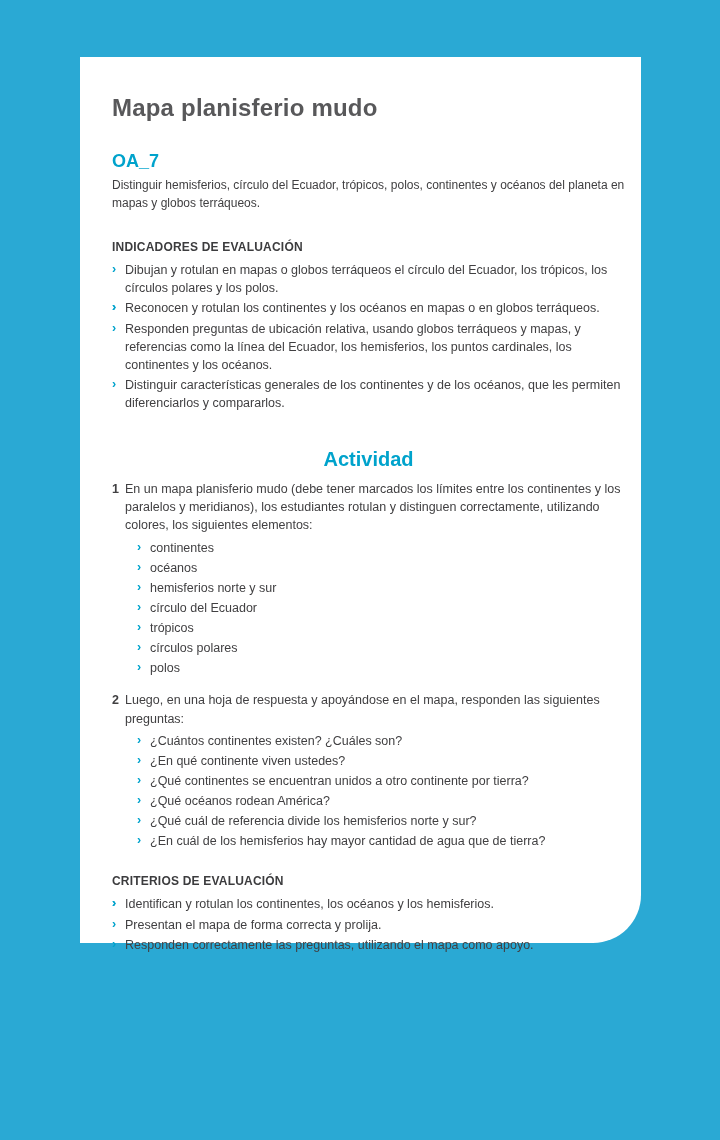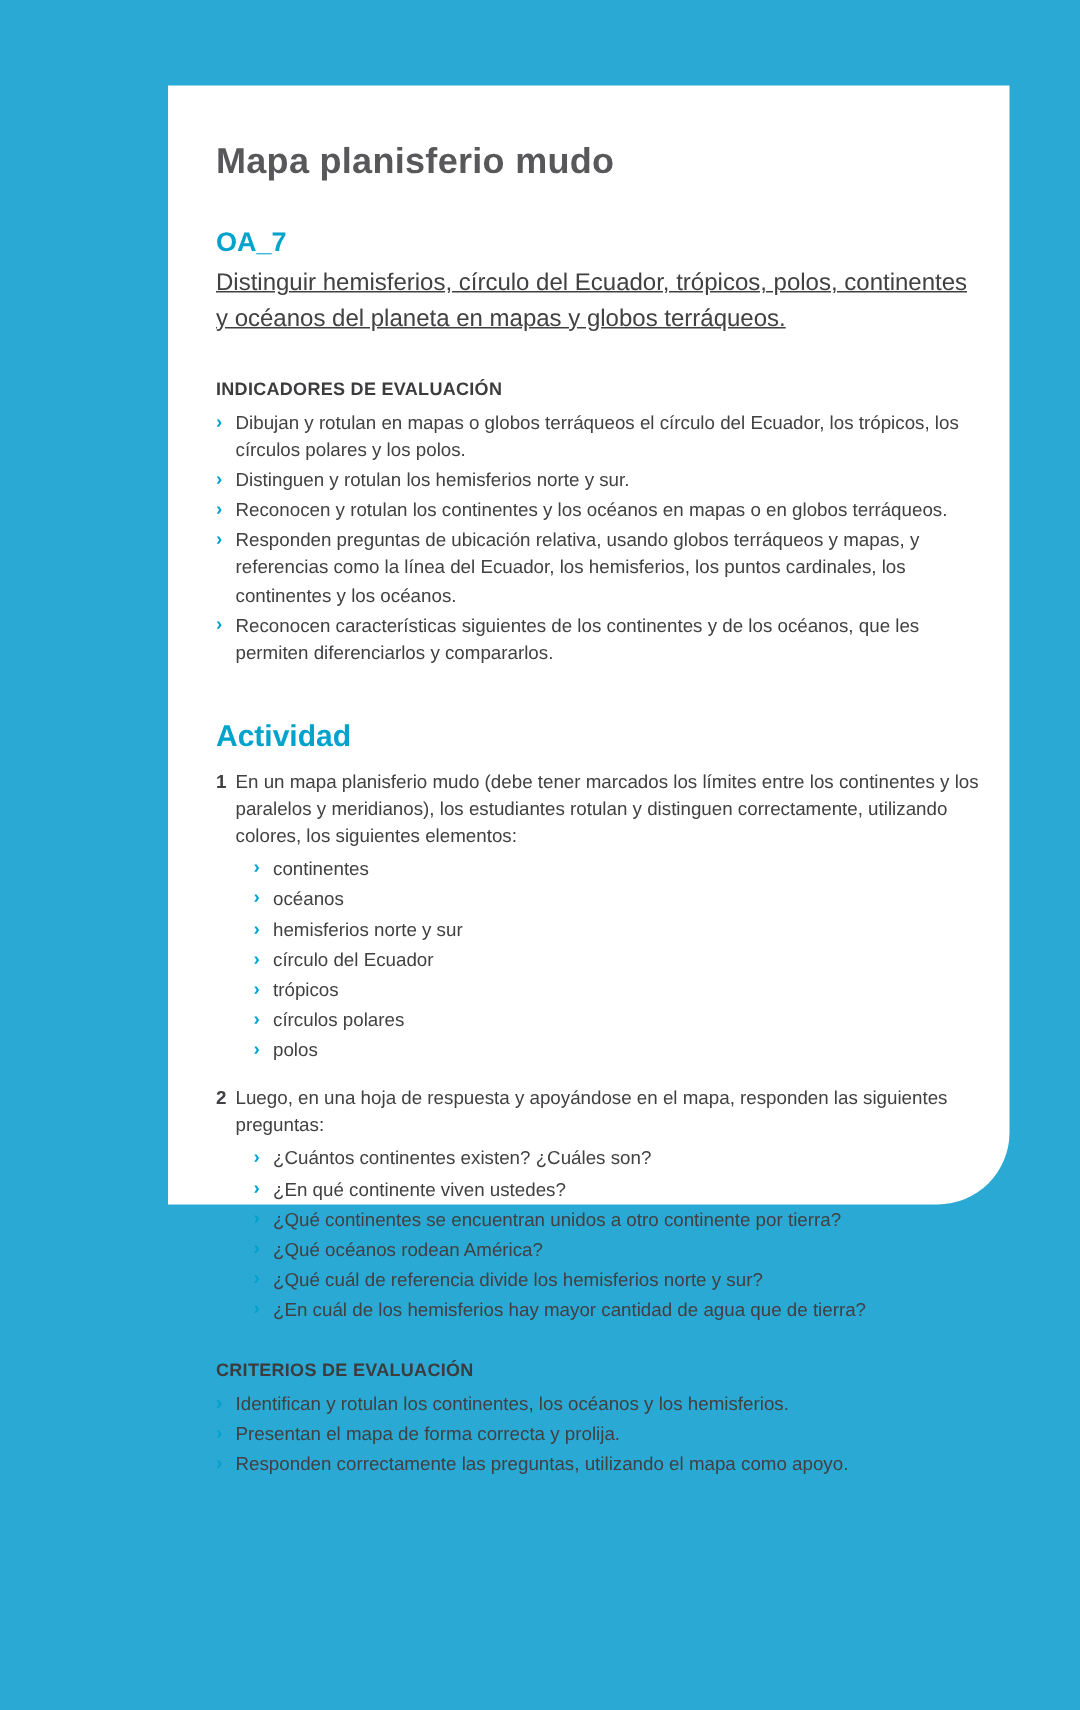--- a/index.html
+++ b/index.html
@@ -14,45 +14,43 @@
     width:720px;height:1140px;
     background:var(--bg);
     font-family:"Liberation Sans","DejaVu Sans",sans-serif;
     color:var(--text);
     position:relative;
     overflow:hidden;
   }
   .page{
     position:absolute;
     left:80px;top:57px;
-    width:561px;height:746px;
+    width:561px;height:886px;
     background:#ffffff;
     border-bottom-right-radius:48px;
     padding:38px 16px 0 32px;
-    margin-left:32px;
   }
   h1.title{
     margin:0;
     font-size:24px;
     line-height:1.1;
     font-weight:bold;
     color:var(--title);
     letter-spacing:0.2px;
   }
   h2.oa-code{
     margin:30px 0 0 0;
     font-size:18px;
     font-weight:bold;
     color:var(--accent);
   }
   p.body{
     margin:5px 0 0 0;
-    font-size:16px;
+    font-size:12px;
     line-height:1.45;
-    text-decoration:underline;
   }
   h3.subhead{
     margin:28px 0 0 0;
     font-size:12px;
     font-weight:bold;
     color:#3c3c3e;
     letter-spacing:0.2px;
   }
   ul.bullets{
     list-style:none;
@@ -70,20 +68,21 @@
     position:absolute;
     left:0;top:-1px;
     color:var(--accent);
     font-weight:bold;
   }
   h2.actividad{
     margin:36px 0 0 0;
     font-size:20px;
     font-weight:bold;
     color:var(--accent);
+    text-align:center;
   }
   .steps{margin-top:9px;}
   .step{
     position:relative;
     padding-left:13px;
     font-size:12.5px;
     line-height:1.45;
     margin-bottom:14px;
   }
   .step-num{
@@ -102,24 +101,24 @@
 <div class="page">
 
   <h1 class="title">Mapa planisferio mudo</h1>
 
   <h2 class="oa-code">OA_7</h2>
   <p class="body">Distinguir hemisferios, círculo del Ecuador, trópicos, polos, continentes y océanos del planeta en mapas y globos terráqueos.</p>
 
   <h3 class="subhead">INDICADORES DE EVALUACIÓN</h3>
   <ul class="bullets">
       <li><span class="marker">›</span><span>Dibujan y rotulan en mapas o globos terráqueos el círculo del Ecuador, los trópicos, los círculos polares y los polos.</span></li>
-      <li><span class="marker">›</span><span>Distinguen y rotulan los hemisferios norte y sur.</span></li>
+      <li><span class="marker">›</span></li>
       <li><span class="marker">›</span><span>Reconocen y rotulan los continentes y los océanos en mapas o en globos terráqueos.</span></li>
       <li><span class="marker">›</span><span>Responden preguntas de ubicación relativa, usando globos terráqueos y mapas, y referencias como la línea del Ecuador, los hemisferios, los puntos cardinales, los continentes y los océanos.</span></li>
-      <li><span class="marker">›</span><span>Reconocen características siguientes de los continentes y de los océanos, que les permiten diferenciarlos y compararlos.</span></li>
+      <li><span class="marker">›</span><span>Distinguir características generales de los continentes y de los océanos, que les permiten diferenciarlos y compararlos.</span></li>
     </ul>
 
   <h2 class="actividad">Actividad</h2>
   <div class="steps">
       <div class="step"><span class="step-num">1</span><span class="step-text">En un mapa planisferio mudo (debe tener marcados los límites entre los continentes y los paralelos y meridianos), los estudiantes rotulan y distinguen correctamente, utilizando colores, los siguientes elementos:</span><ul class="bullets">
           <li><span class="marker">›</span><span>continentes</span></li>
           <li><span class="marker">›</span><span>océanos</span></li>
           <li><span class="marker">›</span><span>hemisferios norte y sur</span></li>
           <li><span class="marker">›</span><span>círculo del Ecuador</span></li>
           <li><span class="marker">›</span><span>trópicos</span></li>

